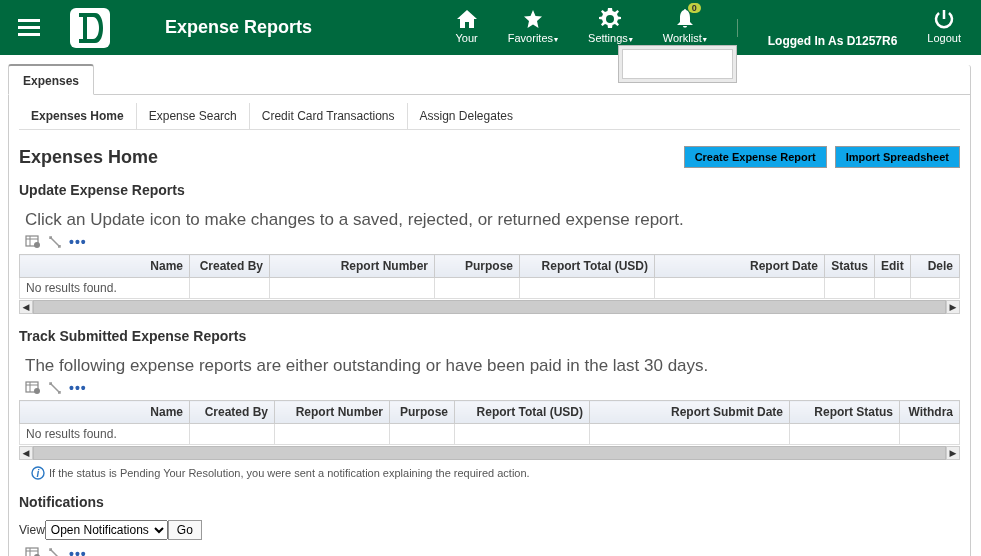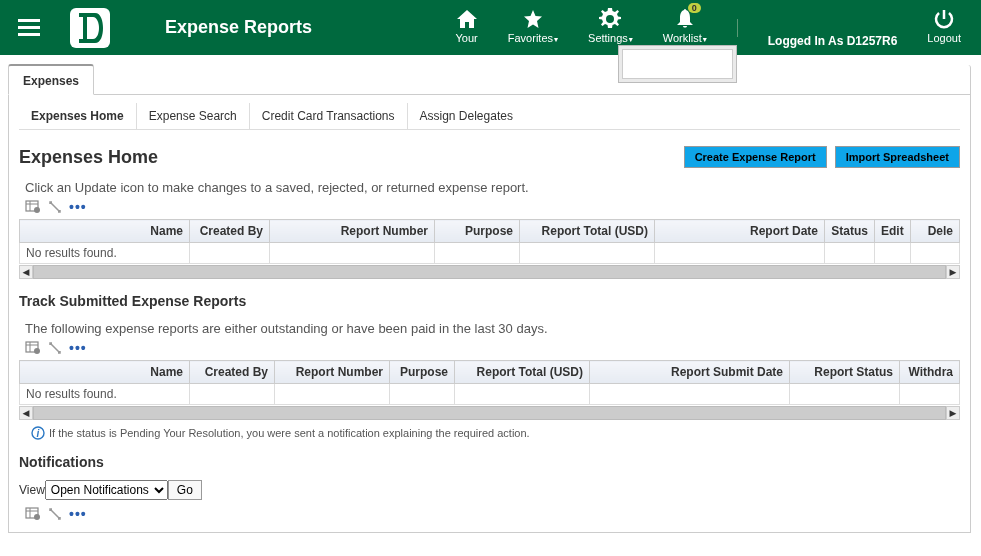--- a/index.html
+++ b/index.html
@@ -40,21 +40,21 @@
   .page-head h2 { font-size: 18px; font-weight: bold; }
   .page-head .actions { margin-left: auto; display: flex; gap: 8px; }
   .btn { border: 1px solid #999; background: #0ea5e9; padding: 4px 10px; font-size: 11px; cursor: pointer; font-weight: bold; }
   .btn-small { border: 1px solid #999; background: #f8f8f8; padding: 2px 8px; font-size: 12px; cursor: pointer; }
   
   .links { margin-top: 6px; }
   .links a { color: #7030a0; text-decoration: none; font-size: 11px; display: block; line-height: 1.3; }
   
   h3 { font-size: 14px; font-weight: bold; margin-top: 14px; margin-bottom: 6px; }
   
-  .help-text { font-size: 13px; color: #555; margin-left: 6px; margin-top: 12px; }
+  .help-text { font-size: 17px; color: #555; margin-left: 6px; margin-top: 12px; }
   
   .toolbar { display: flex; gap: 6px; margin-top: 4px; margin-left: 6px; align-items: center; }
   .tool-icon { width: 16px; height: 16px; cursor: pointer; }
   .dots { color: #2b5fb0; font-size: 14px; font-weight: bold; letter-spacing: 1px; cursor: pointer; }
   
   table.grid { width: 100%; border-collapse: collapse; margin-top: 4px; font-size: 12px; }
   table.grid th { background: linear-gradient(#f4f6fa, #e6ebf2); border: 1px solid #ccc; padding: 4px 6px; text-align: right; font-weight: bold; }
   table.grid td { border: 1px solid #ddd; padding: 3px 6px; }
   .no-results { color: #555; }
   
@@ -151,20 +151,21 @@
 
     <div class="page-head">
       <h2>Expenses Home</h2>
       <div class="actions">
         <button class="btn">Create Expense Report</button>
         <button class="btn">Import Spreadsheet</button>
       </div>
     </div>
 
 
+    <h3>Update Expense Reports</h3>
     <div class="help-text">Click an Update icon to make changes to a saved, rejected, or returned expense report.</div>
     <div class="toolbar">
       <svg class="tool-icon" viewBox="0 0 16 16">
           <rect x="1" y="2" width="12" height="10" fill="none" stroke="#888" stroke-width="1.2"></rect>
           <line x1="1" y1="5" x2="13" y2="5" stroke="#888"></line>
           <line x1="5" y1="2" x2="5" y2="12" stroke="#888"></line>
           <circle cx="12" cy="11" r="3" fill="#888"></circle>
         </svg>
       <svg class="tool-icon" viewBox="0 0 16 16">
           <path d="M3 3 L8 8 M13 13 L8 8 M5 3 L3 3 L3 5 M11 13 L13 13 L13 11" stroke="#999" stroke-width="1.5" fill="none"></path>

